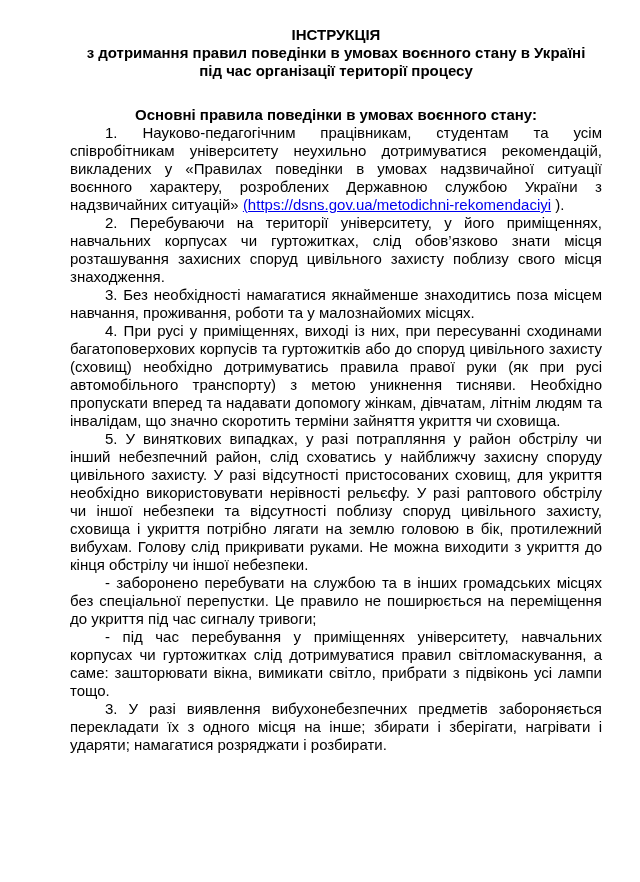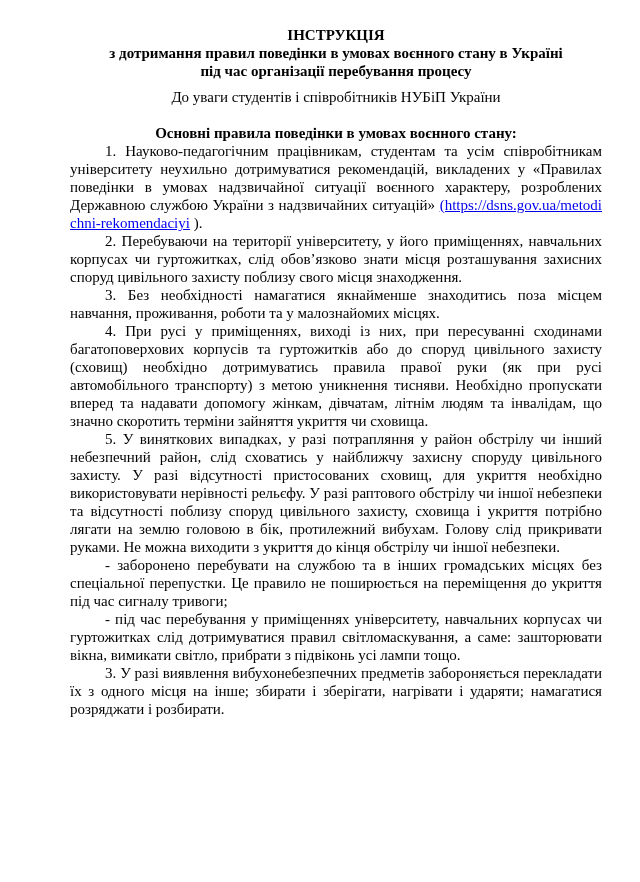--- a/index.html
+++ b/index.html
@@ -6,21 +6,21 @@
     margin: 0;
     padding: 0;
     background: #ffffff;
   }
   .page {
     box-sizing: border-box;
     width: 640px;
     height: 882px;
     background: #ffffff;
     color: #000000;
-    font-family: Liberation Serif, serif;
+    font-family: Liberation Sans, sans-serif;
     font-size: 15px;
     line-height: 18px;
     padding: 26px 38px 16px 70px;
     overflow: hidden;
   }
   .center { text-align: center; }
   .bold   { font-weight: bold; }
   .title-line { text-align: center; font-weight: bold; }
   p.body-par {
     margin: 0;
@@ -37,26 +37,25 @@
   }
 </style>
 </head>
 <body>
 
 <div class="page">
 
   <div>
     <div class="title-line">ІНСТРУКЦІЯ</div>
     <div class="title-line">з дотримання правил поведінки в умовах воєнного стану в Україні</div>
-    <div class="title-line">під час організації перебування процесу</div>
+    <div class="title-line">під час організації території процесу</div>
   </div>
 
   <div class="spacer-sm"></div>
 
-  <div class="center">До уваги студентів і співробітників НУБіП України</div>
 
   <div class="spacer"></div>
 
   <div class="center bold">Основні правила поведінки в умовах воєнного стану:</div>
 
   <p class="body-par"><span>1. Науково-педагогічним працівникам, студентам та усім співробітникам університету неухильно дотримуватися рекомендацій, викладених у «Правилах поведінки в умовах надзвичайної ситуації воєнного характеру, розроблених Державною службою України з надзвичайних ситуацій» </span><a class="doc-link" href="#">(https://dsns.gov.ua/metodichni-rekomendaciyi</a><span> ).</span></p>
 
   <p class="body-par">2. Перебуваючи на території університету, у його приміщеннях, навчальних корпусах чи гуртожитках, слід обов’язково знати місця розташування захисних споруд цивільного захисту поблизу свого місця знаходження.</p>
 
   <p class="body-par">3. Без необхідності намагатися якнайменше знаходитись поза місцем навчання, проживання, роботи та у малознайомих місцях.</p>

